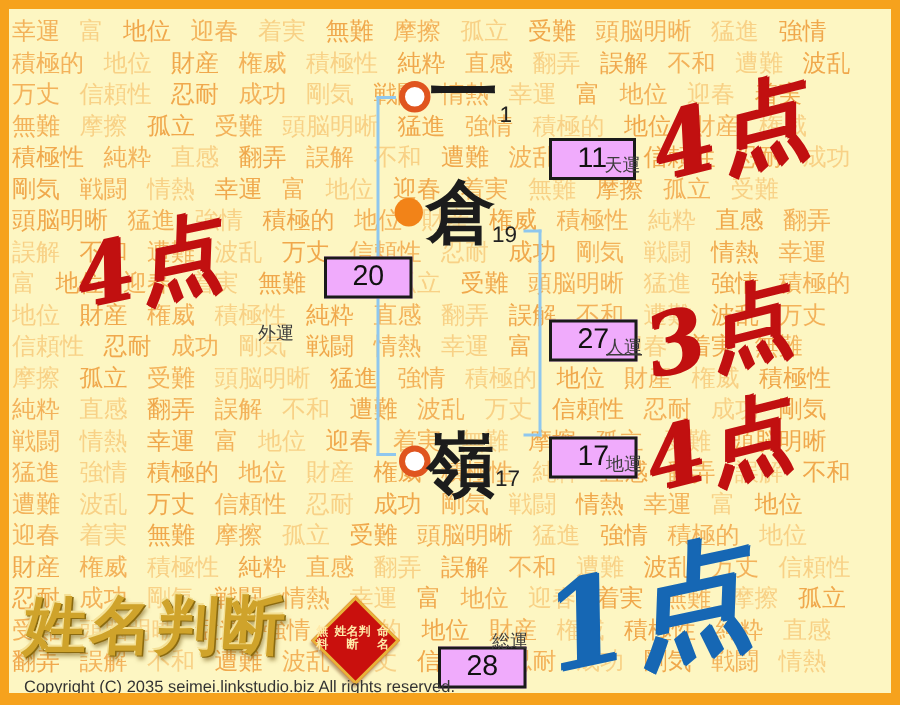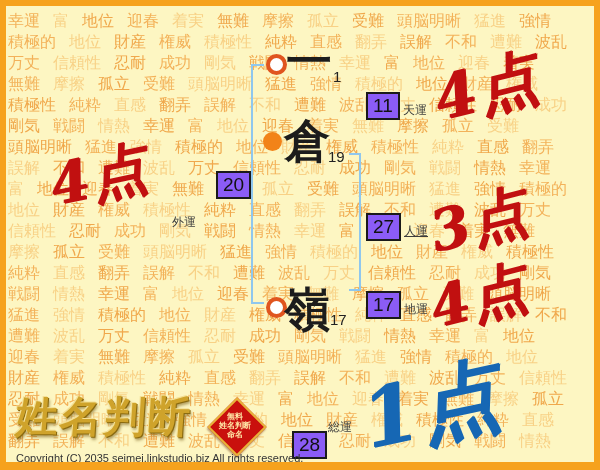--- a/index.html
+++ b/index.html
@@ -39,25 +39,25 @@
     width:13px;height:13px;border-radius:50%;
     background:#fff;border:4px solid #e0551f;
   }
   .dot{
     width:19px;height:19px;border-radius:50%;
     background:#f28318;
   }
   .bline{background:#8fc7ee;}
   .numbox{
     box-sizing:border-box;
-    background:#8b5cf6;border:2px solid #1a1a1a;
+    background:#f0abfc;border:2px solid #1a1a1a;
     text-align:center;
     font-family:"Liberation Sans",sans-serif;
     font-size:19px;color:#111;
-    padding:1px 5px;line-height:22px;
+    padding:1px 17px;line-height:22px;
   }
   .fortune-label{
     font-size:12px;color:#3c3c3c;
     font-family:"Liberation Sans",sans-serif;
   }
   .score{
     font-weight:bold;font-style:italic;
     font-family:"DejaVu Serif","Liberation Serif",serif;
     white-space:nowrap;
     letter-spacing:2px;
@@ -77,21 +77,21 @@
   }
   .badge{position:absolute;left:202px;top:392px;width:54px;height:54px;pointer-events:auto;cursor:pointer;}
   .badge-diamond{
     position:absolute;left:8px;top:8px;width:38px;height:38px;
     background:#c9100d;border:2px solid #e8b33a;
     transform:rotate(45deg);
     box-shadow:1px 2px 2px rgba(100,40,0,.4);
   }
   .badge-text{
     position:absolute;inset:0;
-    display:flex;flex-direction:column;align-items:center;justify-content:center;
+    display:flex;flex-direction:row;align-items:center;justify-content:center;
     font-family:"Liberation Sans",sans-serif;
     font-size:8px;font-weight:bold;color:#ffe9a8;line-height:9px;
     text-align:center;
   }
   .copyright{
     position:absolute;left:10px;top:446px;
     font-family:"Liberation Sans",sans-serif;
     font-size:11px;color:#333;
   }
 </style>

